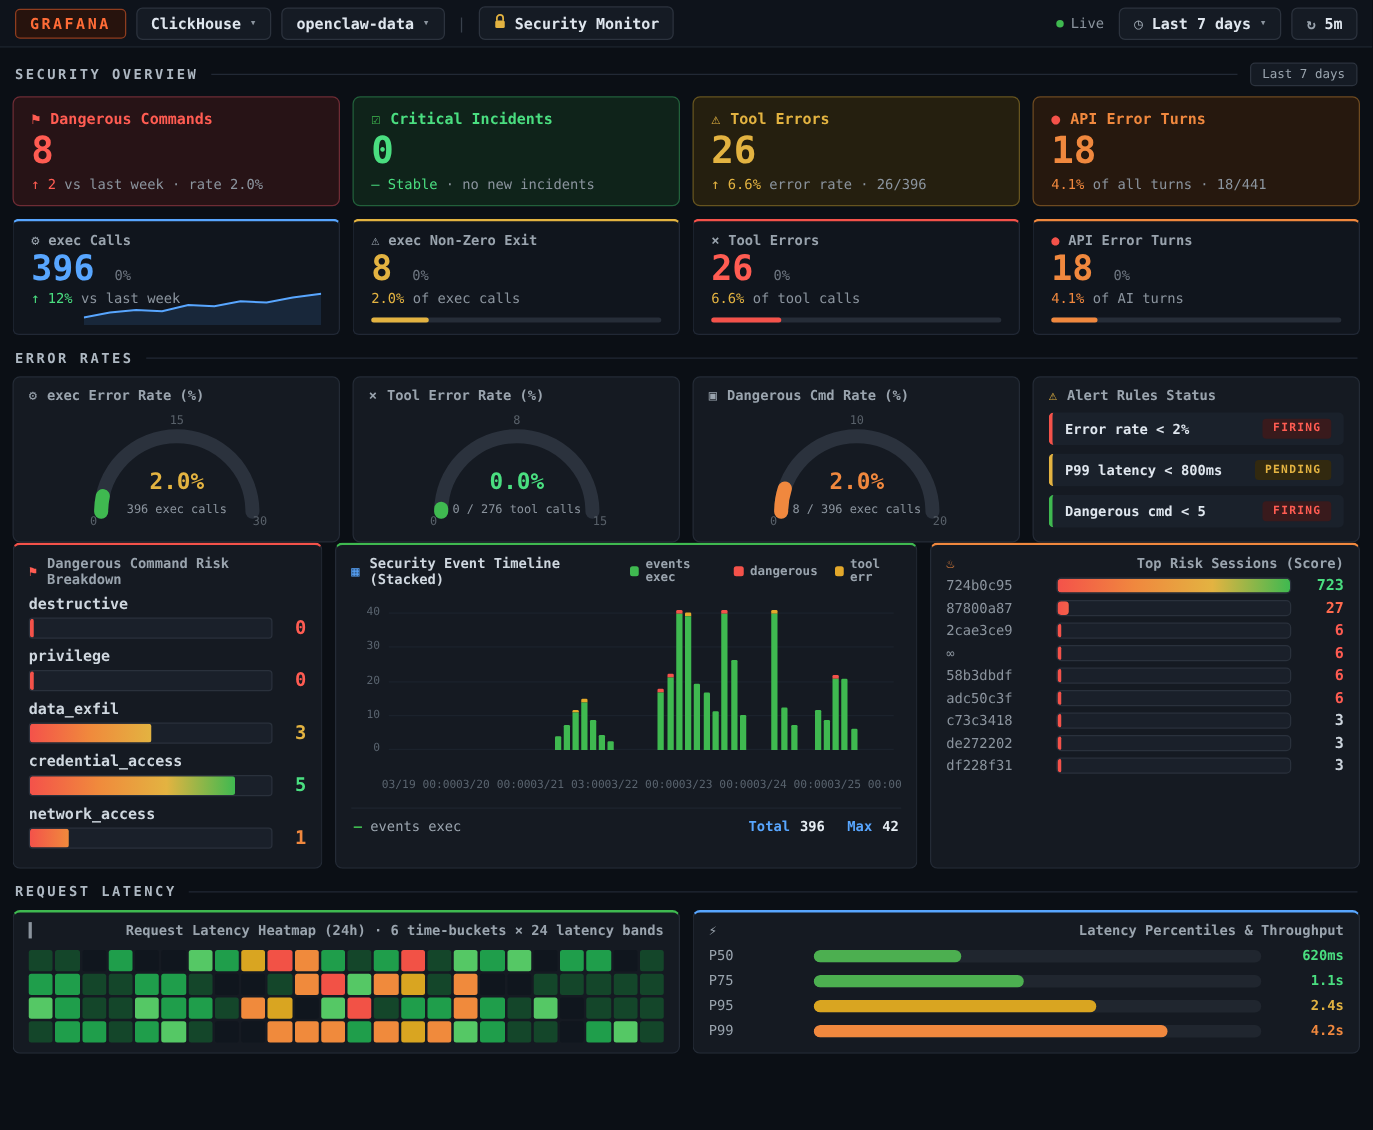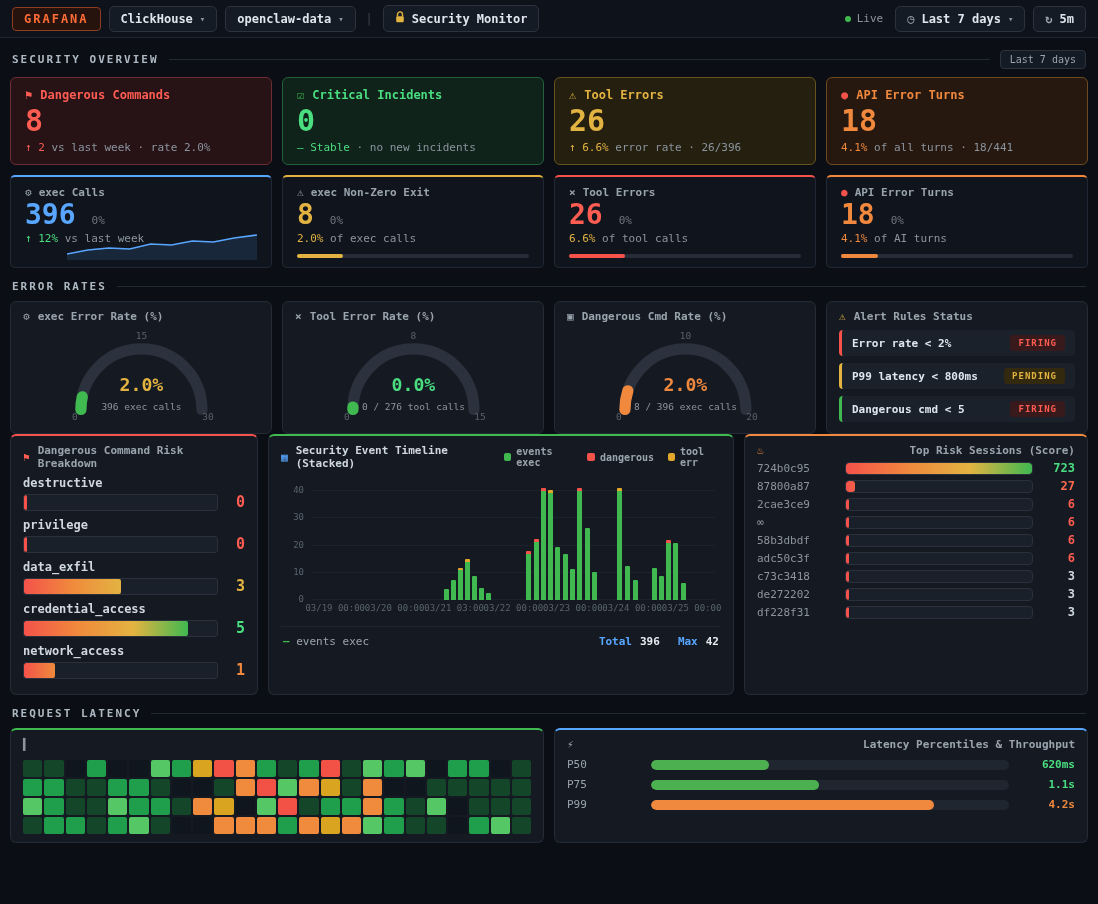--- a/index.html
+++ b/index.html
@@ -73,21 +73,21 @@
   .bd-val{width:18px;text-align:right;font-size:15px;font-weight:bold}
   
   .tl-legend{display:flex;gap:14px;margin-left:auto;font-size:10px;color:#9aa4ae;align-items:center}
   .lg-item{display:inline-flex;align-items:center;gap:5px}
   .lg-sq{width:8px;height:8px;border-radius:2px;display:inline-block}
   .tl-plot{position:relative;height:120px;margin:10px 6px 0 30px}
   .gridline{position:absolute;left:0;right:0;height:1px;background:#1b222c}
   .ylab{position:absolute;right:calc(100% + 7px);top:-5px;font-size:9px;color:#59636e}
   .tl-bar{position:absolute;bottom:0;width:5px;display:flex;flex-direction:column;justify-content:flex-end}
   .seg{width:100%}
-  .tl-xlabels{position:relative;height:14px;margin:3px 6px 0 30px;font-size:9px;color:#59636e}
+  .tl-xlabels{position:relative;height:14px;margin:23px 6px 0 30px;font-size:9px;color:#59636e}
   .xlab{position:absolute;transform:translateX(-50%);white-space:nowrap}
   .tl-footer{display:flex;align-items:center;border-top:1px solid #1e252f;margin-top:9px;padding:8px 2px 4px;
              font-size:11px;color:#9aa4ae}
   .tl-total{margin-left:auto;display:flex;gap:8px;align-items:baseline;font-size:11px}
   
   .sess-row{display:flex;align-items:center;gap:10px;margin-top:4px}
   .sid{width:78px;color:#8b949e;font-size:11px;overflow:hidden;white-space:nowrap}
   .strack{flex:1;height:13px;background:#1a202a;border:1px solid #2a313c;border-radius:4px;overflow:hidden}
   .sfill{height:100%;border-radius:3px;min-width:3px}
   .sval{width:32px;text-align:right;font-weight:bold;font-size:12px}
@@ -598,20 +598,21 @@
     </div>
 
   <div class="sechead">
     <span class="sectitle">REQUEST LATENCY</span>
     <div class="secline"></div>
   </div>
   <div class="latency-grid" id="latency-grid">
   <div class="panel panel-pad" style="border-top:2px solid #3fb950">
     <div class="panel-title">
       <span style="color:#8b949e">▍</span>
+      <span class="pt-right">Request Latency Heatmap (24h) · 6 time-buckets × 24 latency bands</span>
     </div>
     <div class="hm-grid">
       <div class="hm-cell" style="background:#14462a"></div>
           <div class="hm-cell" style="background:#14462a"></div>
           <div class="hm-cell" style="background:#10161e"></div>
           <div class="hm-cell" style="background:#1f9e4b"></div>
           <div class="hm-cell" style="background:#10161e"></div>
           <div class="hm-cell" style="background:#10161e"></div>
           <div class="hm-cell" style="background:#55c865"></div>
           <div class="hm-cell" style="background:#1f9e4b"></div>
@@ -720,20 +721,27 @@
       <span class="lat-val" style="color:#4ade80">620ms</span>
     </div>
     <div class="lat-row">
       <span class="lat-label">P75</span>
       <div class="lat-track">
             <div class="lat-fill" style="width:47%;background:#4caf50"></div>
           </div>
       <span class="lat-val" style="color:#4ade80">1.1s</span>
     </div>
     <div class="lat-row">
+      <span class="lat-label">P95</span>
+      <div class="lat-track">
+            <div class="lat-fill" style="width:63%;background:#d9a521"></div>
+          </div>
+      <span class="lat-val" style="color:#e3b341">2.4s</span>
+    </div>
+    <div class="lat-row">
       <span class="lat-label">P99</span>
       <div class="lat-track">
             <div class="lat-fill" style="width:79%;background:#f0883e"></div>
           </div>
       <span class="lat-val" style="color:#f0883e">4.2s</span>
     </div>
 
   </div>
     </div>
 

